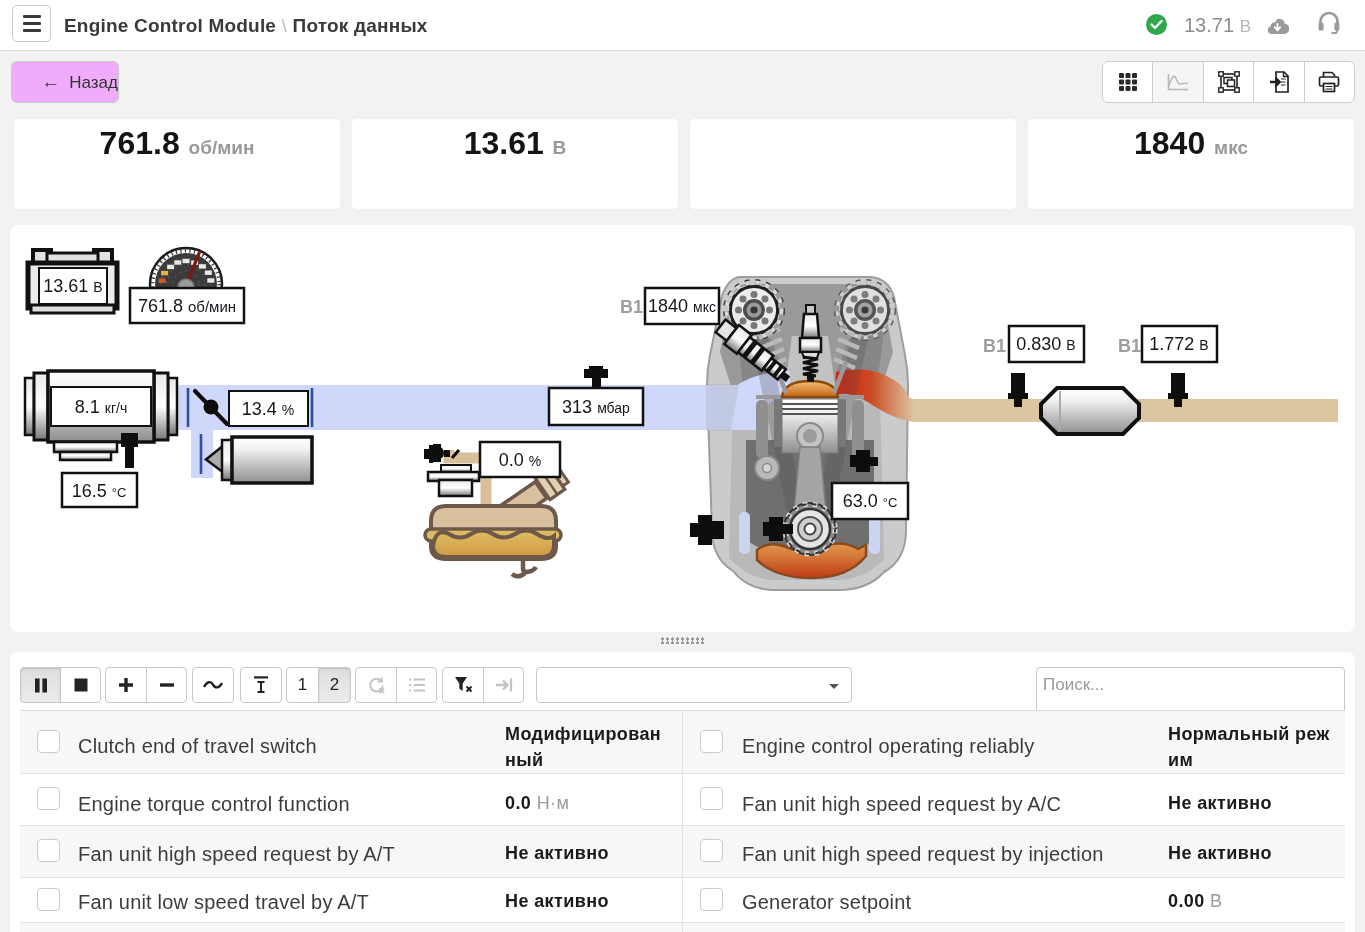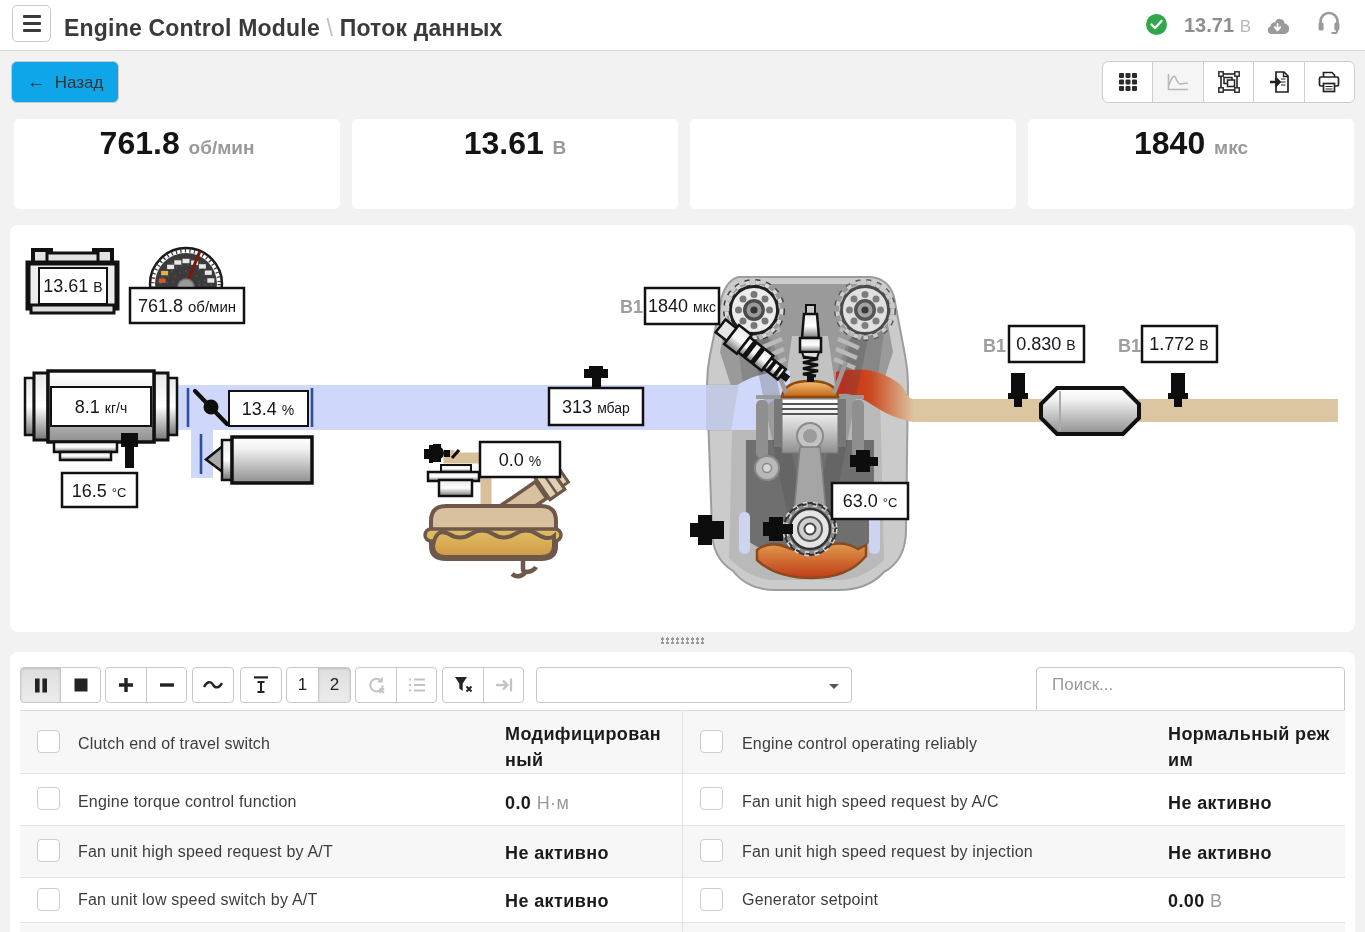--- a/index.html
+++ b/index.html
@@ -1,53 +1,53 @@
 <!DOCTYPE html>
 <html><head><meta charset="utf-8">
 <style>
 *{margin:0;padding:0;box-sizing:border-box}
 html,body{width:1365px;height:932px;overflow:hidden;background:#f2f2f2;font-family:"Liberation Sans",sans-serif}
 .abs{position:absolute}
 #header{position:absolute;left:0;top:0;width:1365px;height:51px;background:#fff;border-bottom:1px solid #ddd}
 #burger{position:absolute;left:12px;top:5px;width:39px;height:37px;background:#fff;border:1px solid #c9c9c9;border-radius:5px}
 #burger span{position:absolute;left:10px;width:18px;height:3px;background:#3a3a3a;border-radius:1px}
-#title{position:absolute;left:64px;top:15px;font-size:23px;font-weight:bold;color:#3a3a3a;letter-spacing:0.2px}
+#title{position:absolute;left:64px;top:15px;font-size:19px;font-weight:bold;color:#3a3a3a;letter-spacing:0.2px}
 #title .sl{color:#c0c0c0;font-weight:normal}
 #volt{position:absolute;left:1184px;top:14px;font-size:20px;color:#8e8e8e}
-#volt b{font-weight:bold}
+#volt b{font-weight:normal}
 #volt .u{color:#b8b8b8;font-size:17px}
 #subbar{position:absolute;left:0;top:52px;width:1365px;height:61px;background:#f2f2f2}
-#back{position:absolute;left:11px;top:61px;width:108px;height:42px;background:#0ea5e9;border:1px solid #c9c9c9;border-radius:6px;font-size:17px;color:#333;line-height:40px;text-align:center}
+#back{position:absolute;left:11px;top:61px;width:108px;height:42px;background:#f0abfc;border:1px solid #c9c9c9;border-radius:6px;font-size:17px;color:#333;line-height:40px;text-align:right}
 #back .ar{font-size:19px;margin-right:9px}
 #rtools{position:absolute;left:1102px;top:61px;width:253px;height:42px;display:flex;background:#fff;border:1px solid #cdcdcd;border-radius:6px;overflow:hidden}
 #rtools .tb{flex:1;border-right:1px solid #cdcdcd;display:flex;align-items:center;justify-content:center}
 #rtools .tb:last-child{border-right:none}
 #rtools .tb.dis{background:#f5f5f5}
 
 .card{position:absolute;top:119px;height:90px;width:326px;background:#fff;border-radius:5px;text-align:center}
 .card .t{margin-top:11px;font-size:20px;color:#3a3a3a}
 .card .v{margin-top:8px;font-size:32px;font-weight:bold;color:#141414;line-height:32px}
 .card .v .u{font-size:19px;color:#999}
 
 #diagram{position:absolute;left:10px;top:225px;width:1345px;height:407px;background:#fff;border-radius:8px}
 #grip{position:absolute;left:660px;top:637px;width:46px;height:7px;
 background-image:radial-gradient(circle,#9a9a9a 1.5px,transparent 1.7px);background-size:5px 4px}
 #bottom{position:absolute;left:10px;top:652px;width:1345px;height:280px;background:#fff;border-radius:8px 8px 0 0}
 
 .btn{position:absolute;top:667px;height:36px;background:#fff;border:1px solid #c8c8c8;display:flex;align-items:center;justify-content:center;font-size:17px;color:#222}
 .btn.pressed{background:linear-gradient(#dedede,#ececec);box-shadow:inset 0 1px 2px rgba(0,0,0,.15)}
 #dd{position:absolute;left:536px;top:667px;width:316px;height:36px;background:#fff;border:1px solid #c8c8c8;border-radius:4px}
 #dd .caret{position:absolute;right:12px;top:16px;width:0;height:0;border-left:5px solid transparent;border-right:5px solid transparent;border-top:5px solid #555}
-#search{position:absolute;left:1036px;top:667px;width:309px;height:48px;background:#fff;border:1px solid #c8c8c8;border-radius:4px;font-size:17px;color:#9a9a9a;line-height:34px;padding-left:15px}
+#search{position:absolute;left:1036px;top:667px;width:309px;height:48px;background:#fff;border:1px solid #c8c8c8;border-radius:4px;font-size:17px;color:#9a9a9a;line-height:34px;padding-left:6px}
 
 #tbl{position:absolute;left:20px;top:710px;width:1325px;height:222px;border-top:1px solid #ddd}
 .row{position:absolute;left:0;width:1325px;border-bottom:1px solid #e2e2e2}
 .row.odd{background:#f7f7f7}
 .cb{position:absolute;width:23px;height:23px;background:#fff;border:1px solid #ccc;border-radius:4px}
-.nm{position:absolute;font-size:16px;color:#3c3c3c;letter-spacing:0.2px}
+.nm{position:absolute;font-size:20px;color:#3c3c3c;letter-spacing:0.2px}
 .vl{position:absolute;font-size:18px;font-weight:bold;color:#1a1a1a;line-height:26px;letter-spacing:0.4px}
 .vl .u{font-weight:normal;color:#9a9a9a}
 #vsep{position:absolute;left:682px;top:710px;width:1px;height:222px;background:#e2e2e2}
 svg{display:block}
 </style></head>
 <body>
 <div id="header">
   <div id="burger">
       <span style="top:9px"></span>
       <span style="top:16px"></span>
@@ -528,17 +528,17 @@
 <div class="vl" style="left:1168px;top:790px">Не активно</div>
 
 <div class="cb" style="left:37px;top:839px"></div>
 <div class="nm" style="left:78px;top:843px">Fan unit high speed request by A/T</div>
 <div class="vl" style="left:505px;top:840px">Не активно</div>
 <div class="cb" style="left:700px;top:839px"></div>
 <div class="nm" style="left:742px;top:843px">Fan unit high speed request by injection</div>
 <div class="vl" style="left:1168px;top:840px">Не активно</div>
 
 <div class="cb" style="left:37px;top:888px"></div>
-<div class="nm" style="left:78px;top:891px">Fan unit low speed switch by A/T</div>
+<div class="nm" style="left:78px;top:891px">Fan unit low speed travel by A/T</div>
 <div class="vl" style="left:505px;top:888px">Не активно</div>
 <div class="cb" style="left:700px;top:888px"></div>
 <div class="nm" style="left:742px;top:891px">Generator setpoint</div>
 <div class="vl" style="left:1168px;top:888px">0.00 <span class="u">В</span></div>
 
 </body></html>

